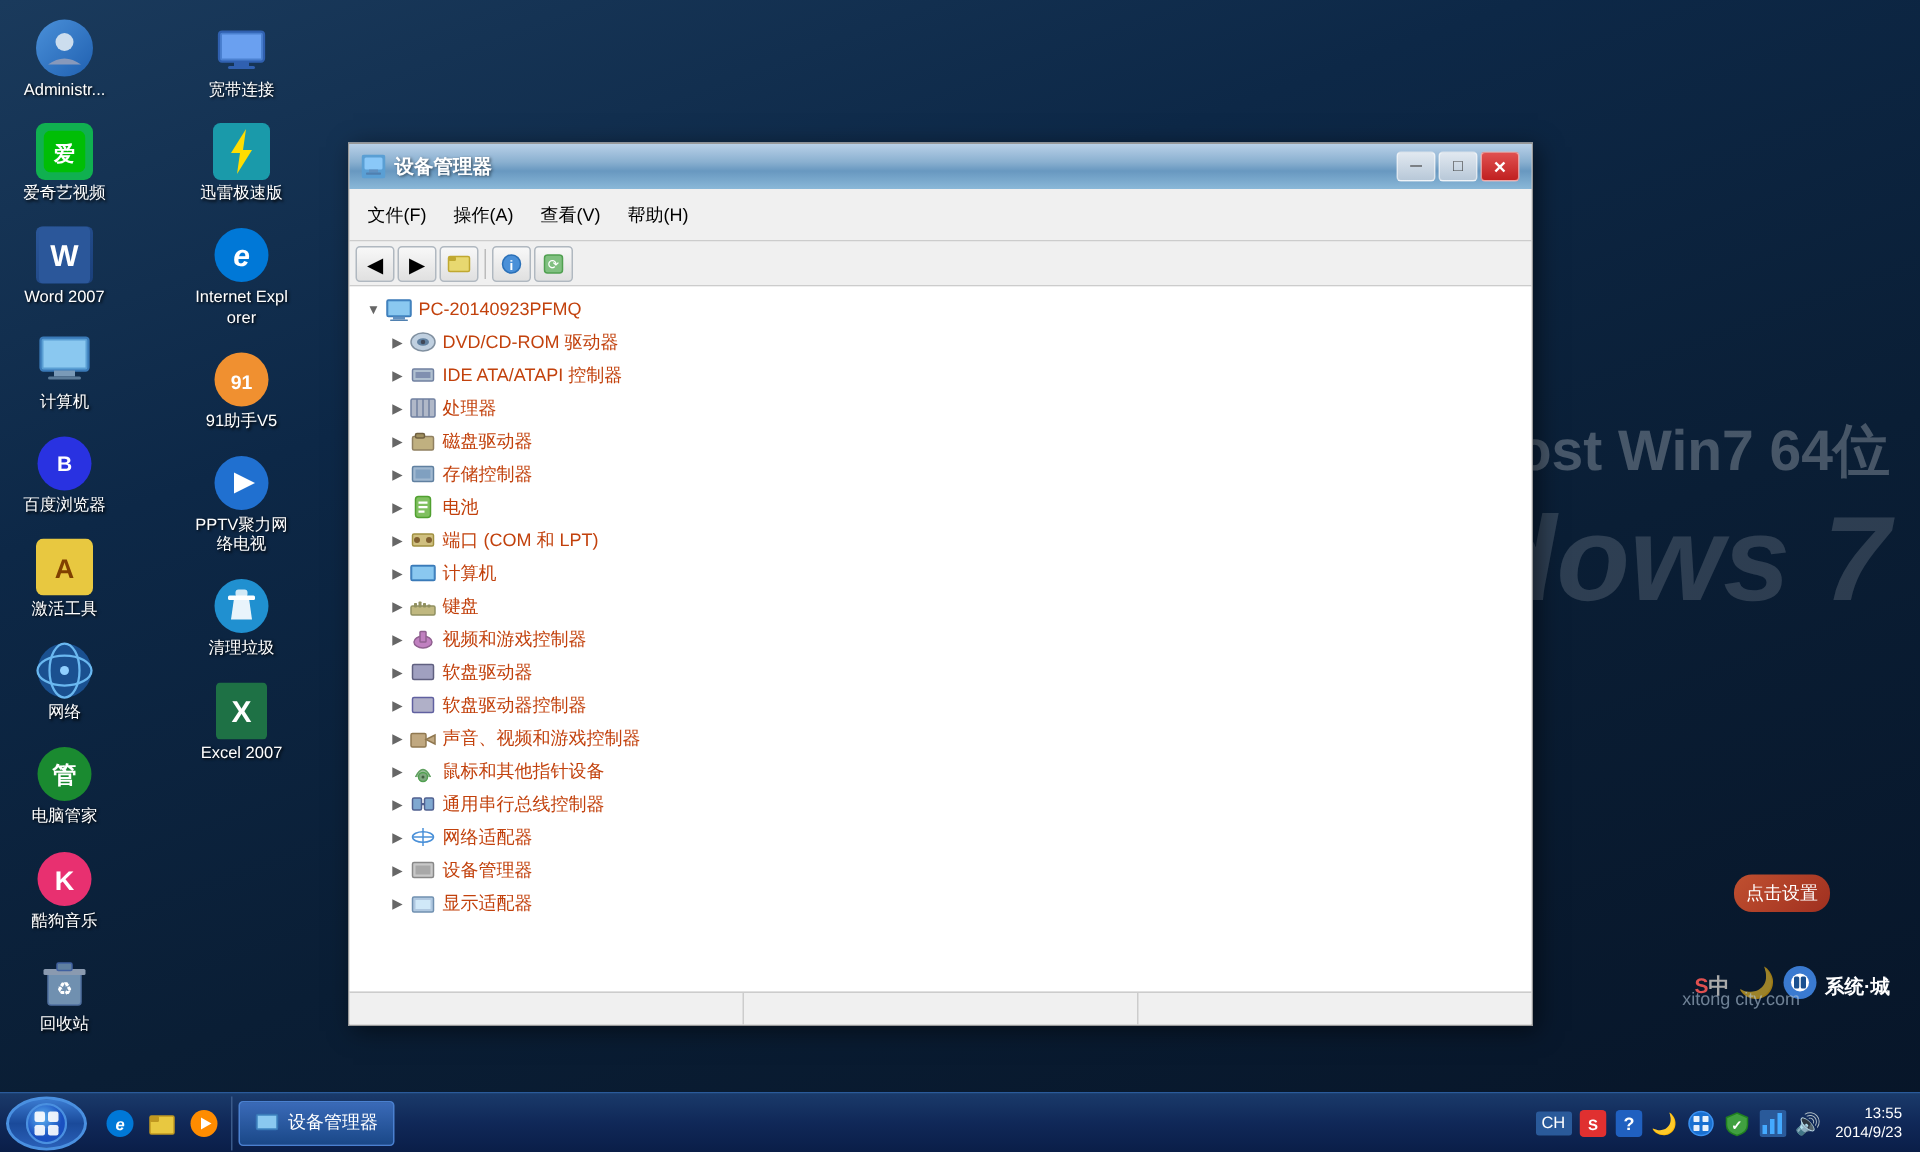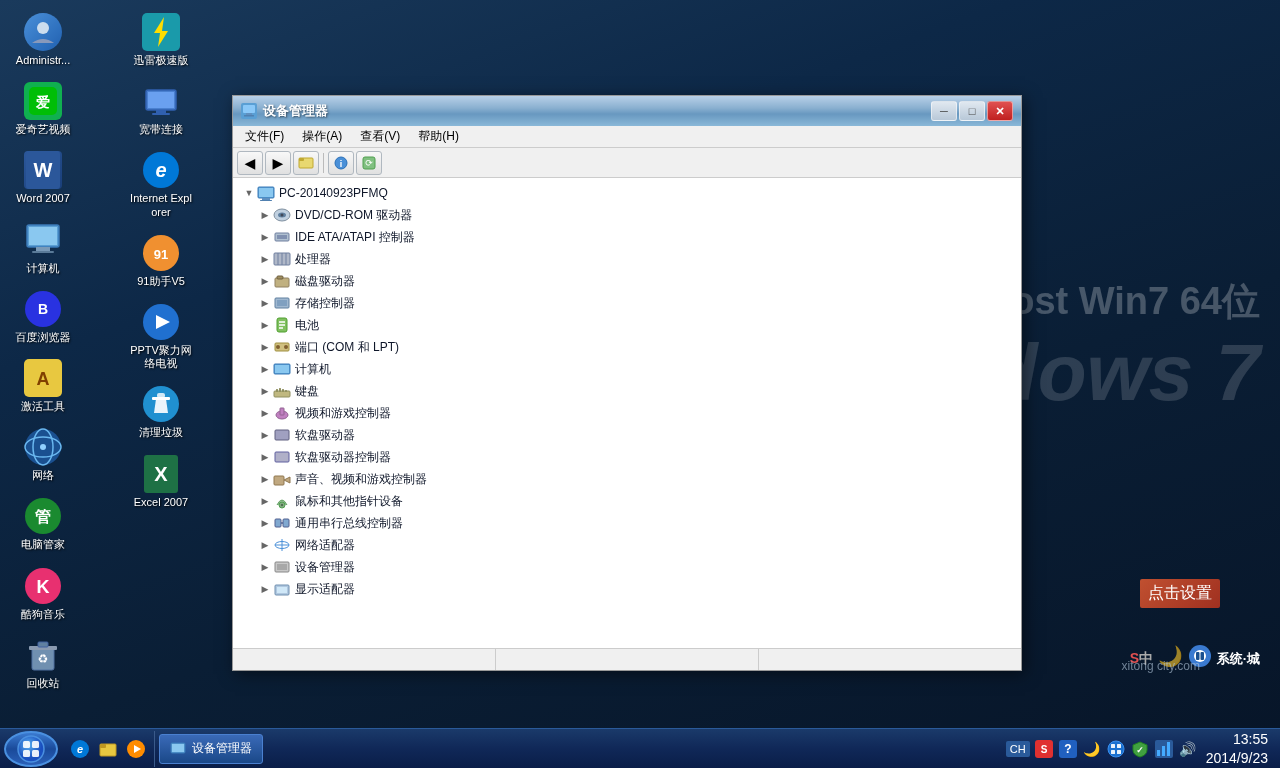--- a/index.html
+++ b/index.html
@@ -79,23 +79,23 @@
       font-size: 80px;
       color: rgba(255,255,255,0.15);
       font-style: italic;
     }
     .dianshezhi {
       position: absolute;
       right: 60px;
       bottom: 120px;
       background: linear-gradient(135deg, #c05030, #a03020);
       color: white;
-      font-size: 16px;
+      font-size: 12px;
       padding: 4px 8px;
-      border-radius: 2px;
+      border-radius: 12px;
       margin-top: 20px;
     }
     .xitong-logo {
       position: absolute;
       right: 20px;
       bottom: 60px;
       color: rgba(255,255,255,0.6);
       font-size: 20px;
       font-weight: bold;
     }
@@ -141,21 +141,21 @@
       cursor: pointer;
       font-size: 11px;
       font-weight: bold;
     }
     .win-btn-min { background: linear-gradient(180deg, #e0e8f0, #b8c8d8); color: #444; }
     .win-btn-max { background: linear-gradient(180deg, #e0e8f0, #b8c8d8); color: #444; }
     .win-btn-close { background: linear-gradient(180deg, #e05050, #c02020); color: white; }
 
     
     .menubar {
-      height: 22px;
+      height: 35px;
       background: #f0f0f0;
       border-bottom: 1px solid #ccc;
       display: flex;
       align-items: center;
       padding: 0 4px;
       gap: 2px;
     }
     .menu-item {
       padding: 2px 8px;
       font-size: 12px;
@@ -215,21 +215,21 @@
       width: 18px;
       height: 18px;
       margin-right: 4px;
       display: flex;
       align-items: center;
       justify-content: center;
       font-size: 14px;
     }
     .tree-label {
       font-size: 12px;
-      color: #0f172a;
+      color: #c2410c;
     }
     .tree-indent-1 { padding-left: 20px; }
 
     
     .statusbar {
       height: 22px;
       background: #f0f0f0;
       border-top: 1px solid #ccc;
       display: flex;
       align-items: center;
@@ -313,21 +313,21 @@
       width: 20px;
       height: 20px;
       display: flex;
       align-items: center;
       justify-content: center;
       cursor: pointer;
       font-size: 13px;
     }
     .tray-time {
       color: white;
-      font-size: 14px;
+      font-size: 10px;
       text-align: right;
       line-height: 1.3;
       cursor: pointer;
       padding: 0 4px;
     }
     .tray-lang {
       background: #2a5a9a;
       color: white;
       font-size: 11px;
       padding: 2px 4px;
@@ -458,37 +458,37 @@
           <rect x="14" y="6" width="10" height="5" rx="1" fill="#6080a0" stroke="#4060a0" stroke-width="1"></rect>
           <text x="19" y="27" text-anchor="middle" fill="white" font-size="12">♻</text>
         </svg>
       </div>
       <span class="icon-label">回收站</span>
     </div>
 
     <div class="desktop-icon">
       <div class="icon-img">
         <svg width="38" height="38" viewBox="0 0 38 38">
-          <rect width="38" height="38" rx="5" fill="#1a9aaa"></rect>
-          <path d="M22 4 L12 20 L18 20 L16 34 L26 18 L20 18 Z" fill="#ffdd00"></path>
-        </svg>
-      </div>
-      <span class="icon-label">迅雷极速版</span>
-    </div>
-
-    <div class="desktop-icon">
-      <div class="icon-img">
-        <svg width="38" height="38" viewBox="0 0 38 38">
           <rect x="4" y="8" width="30" height="20" rx="2" fill="#4a80d0" stroke="#3060b0" stroke-width="1.5"></rect>
           <rect x="6" y="10" width="26" height="16" fill="#6aa0f0"></rect>
           <rect x="14" y="28" width="10" height="3" fill="#3060b0"></rect>
           <rect x="10" y="31" width="18" height="2" rx="1" fill="#3060b0"></rect>
         </svg>
       </div>
       <span class="icon-label">宽带连接</span>
+    </div>
+
+    <div class="desktop-icon">
+      <div class="icon-img">
+        <svg width="38" height="38" viewBox="0 0 38 38">
+          <rect width="38" height="38" rx="5" fill="#1a9aaa"></rect>
+          <path d="M22 4 L12 20 L18 20 L16 34 L26 18 L20 18 Z" fill="#ffdd00"></path>
+        </svg>
+      </div>
+      <span class="icon-label">迅雷极速版</span>
     </div>
 
     <div class="desktop-icon">
       <div class="icon-img">
         <svg width="38" height="38" viewBox="0 0 38 38">
           <circle cx="19" cy="19" r="18" fill="#0078d7"></circle>
           <text x="19" y="26" text-anchor="middle" fill="white" font-size="20" font-weight="bold" font-style="italic">e</text>
         </svg>
       </div>
       <span class="icon-label">Internet Explorer</span>

